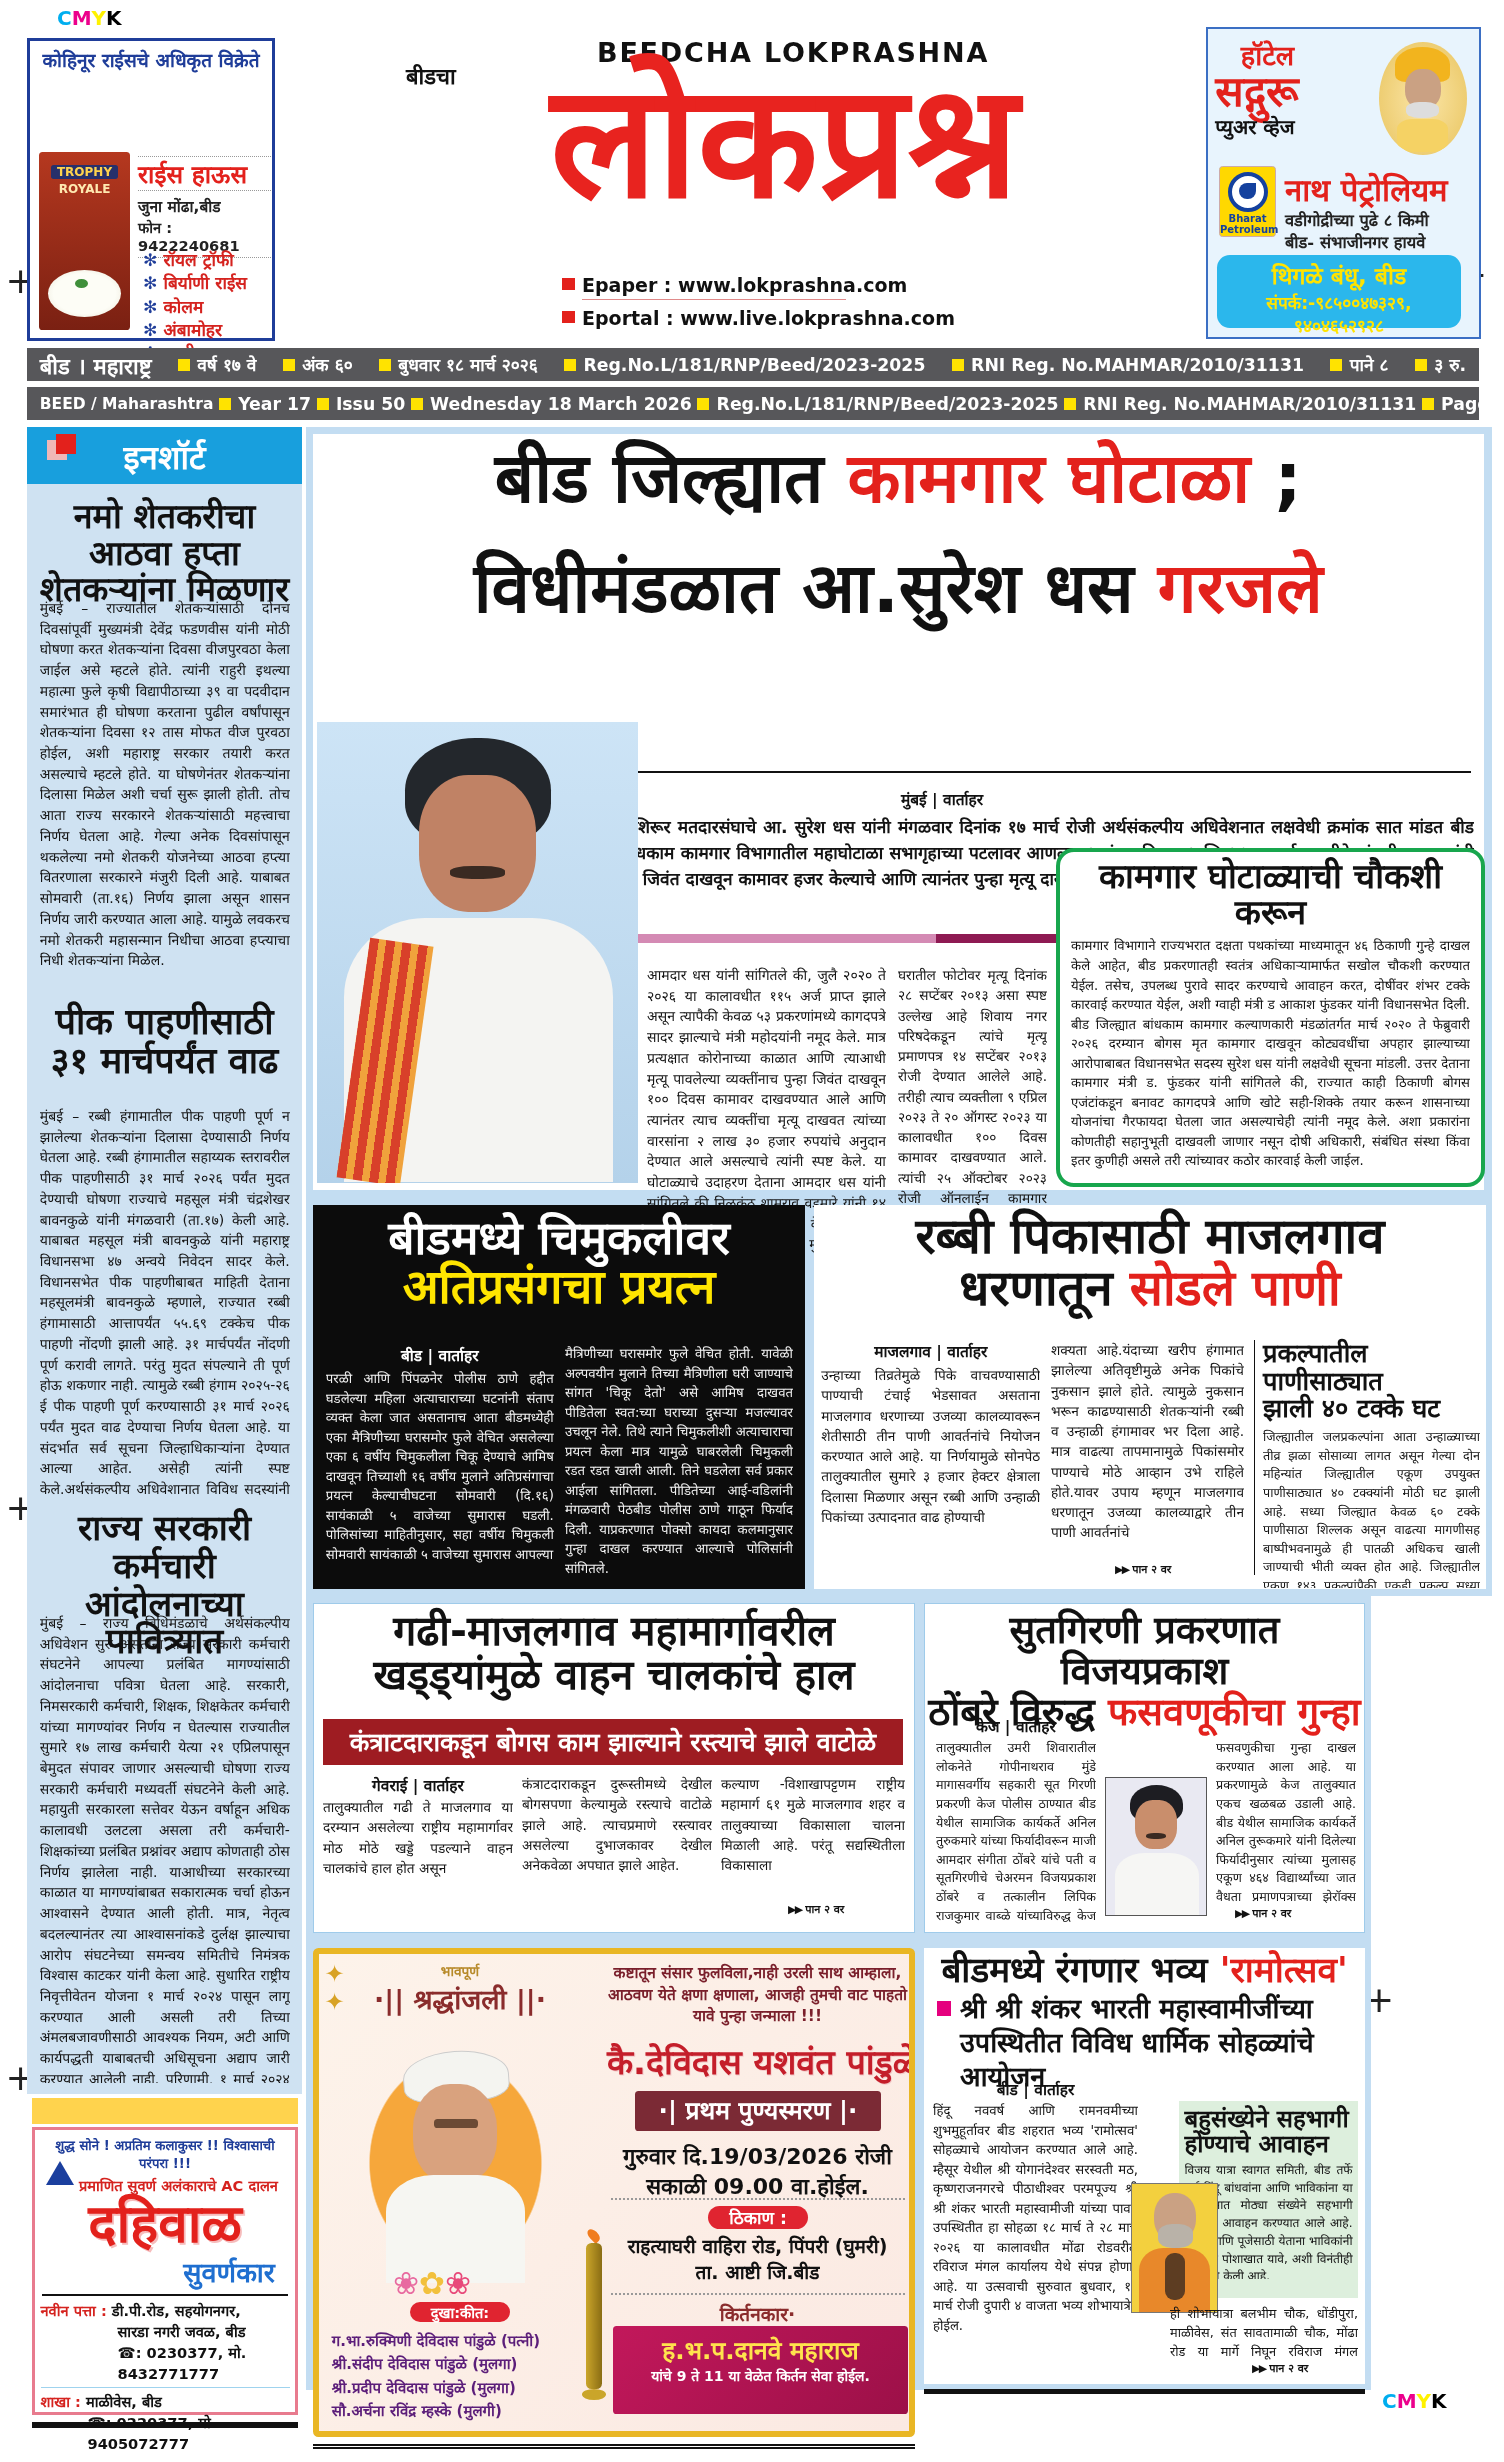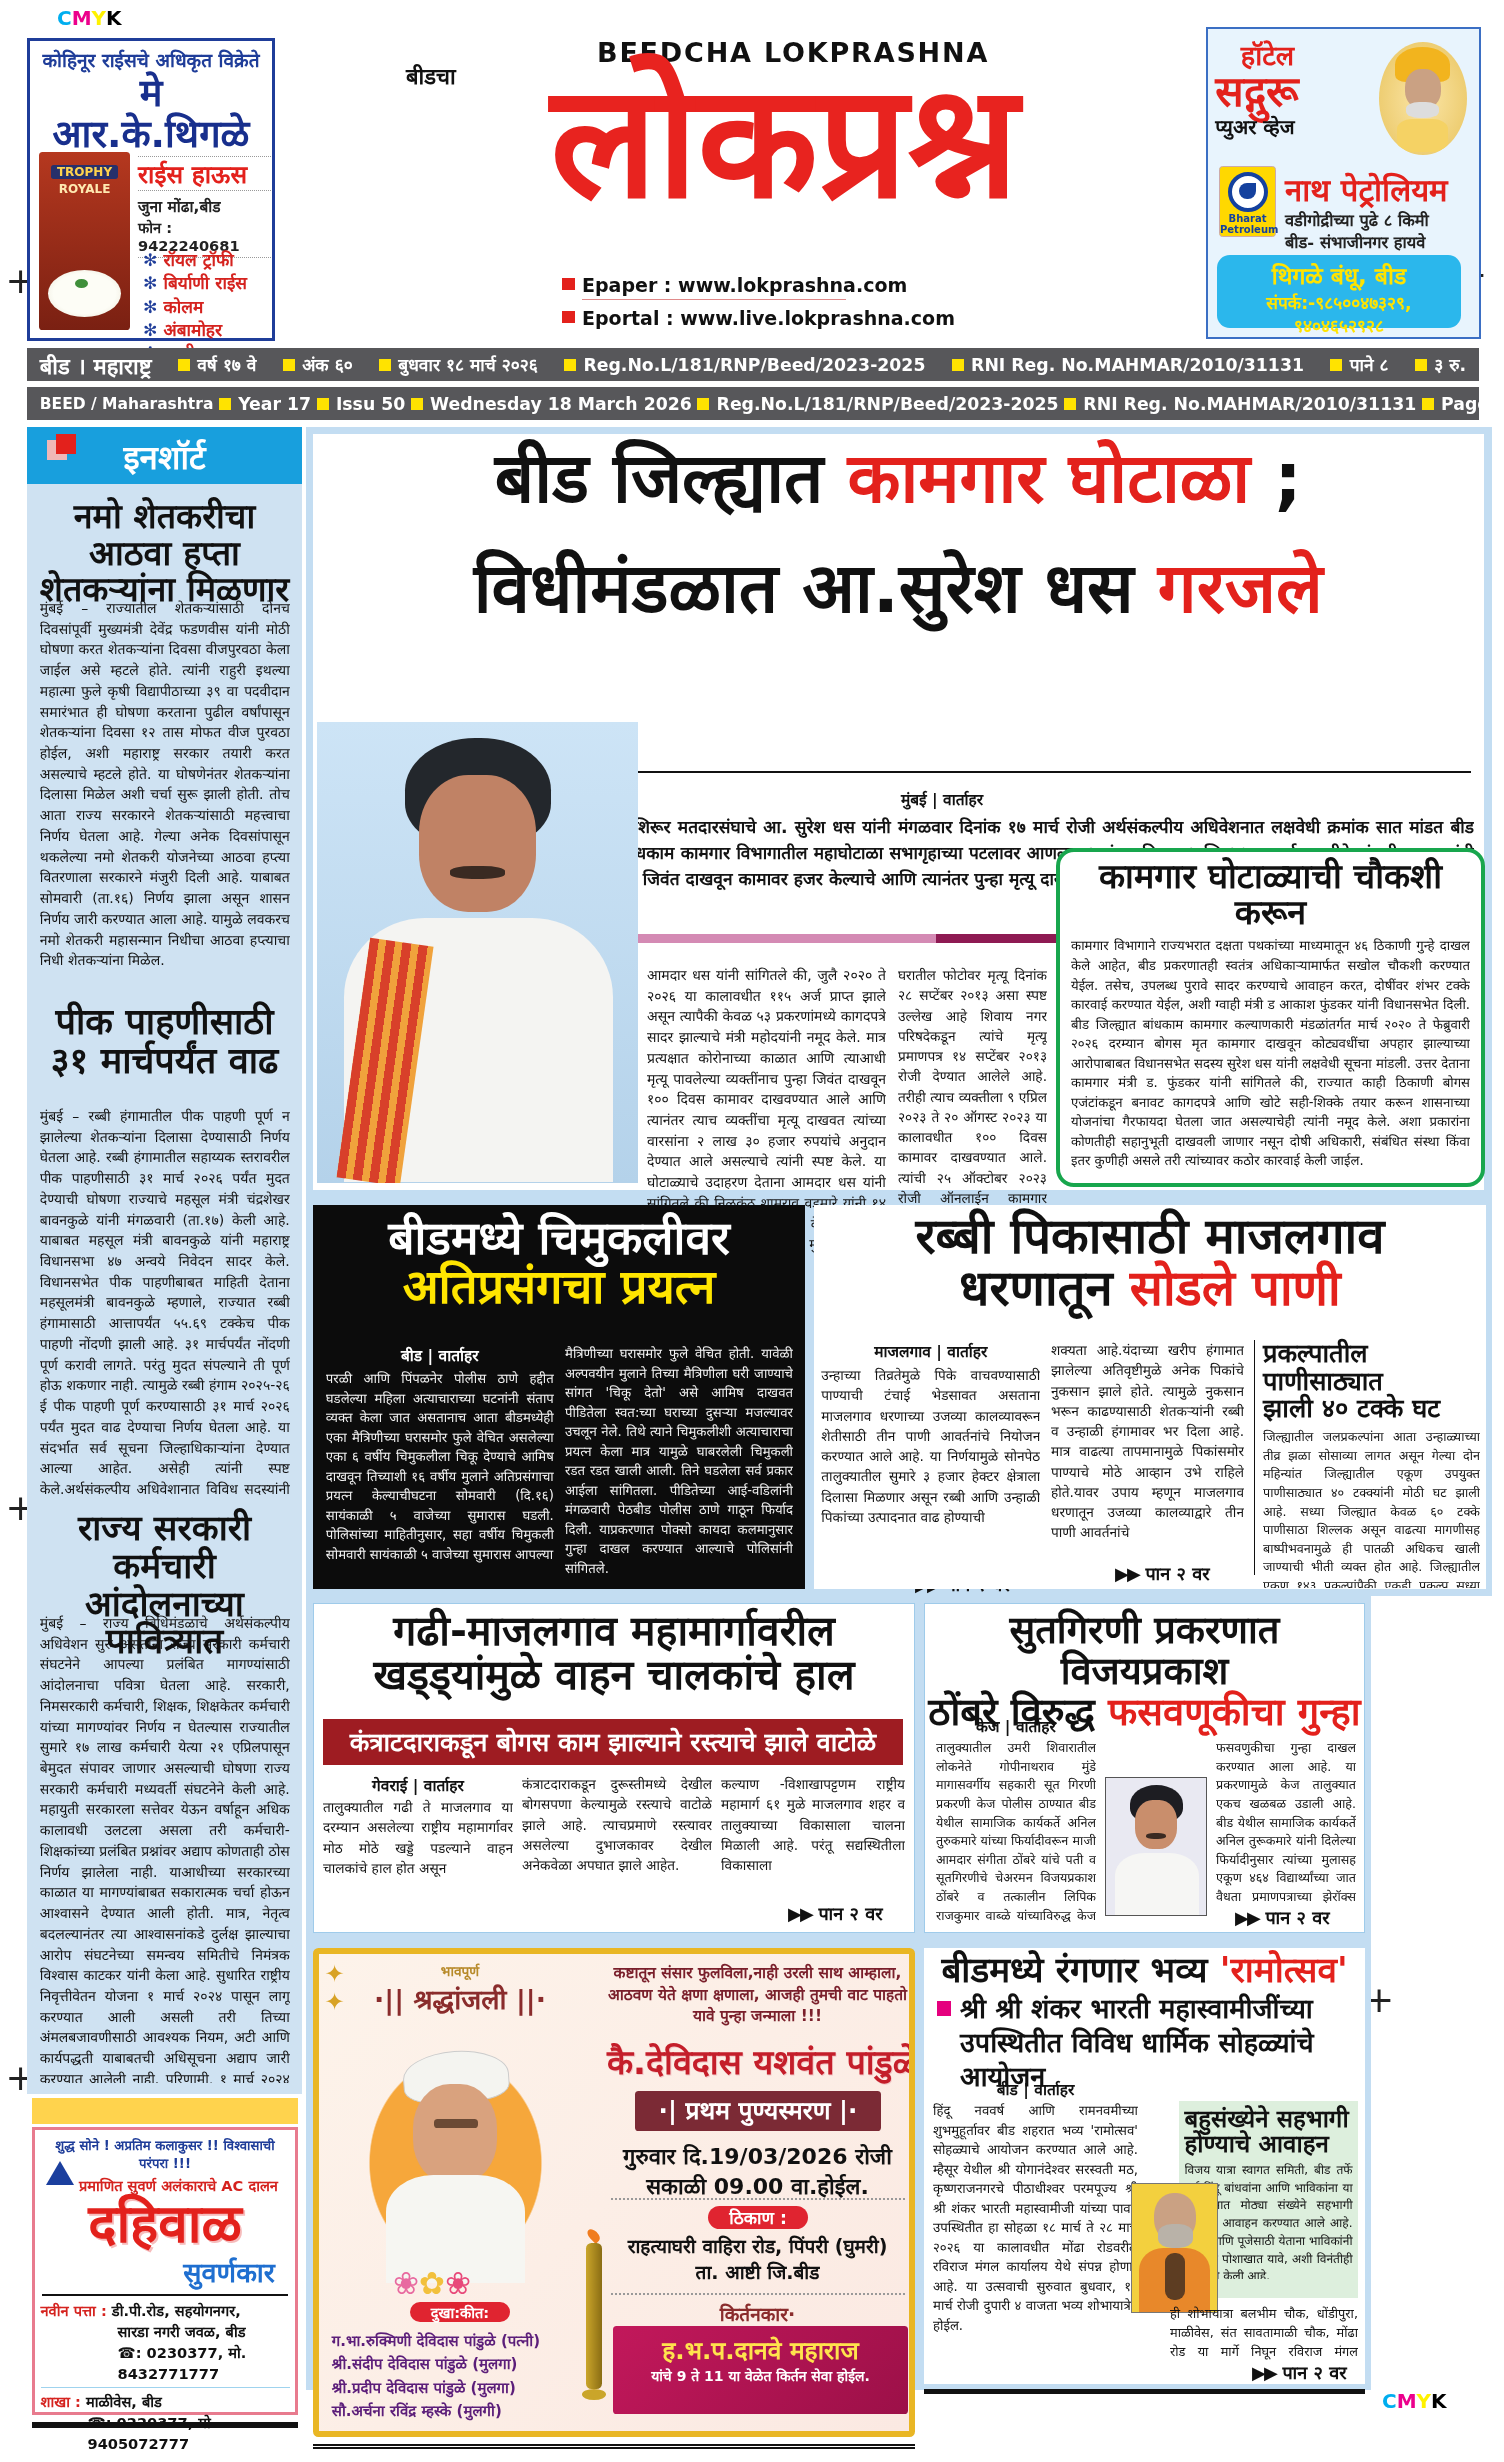--- a/index.html
+++ b/index.html
@@ -5,21 +5,21 @@
   * { margin:0; padding:0; box-sizing:border-box; }
   html,body { width:1505px; height:2462px; background:#fff; font-family:"DejaVu Sans","Liberation Sans",sans-serif; }
   .page { position:relative; width:1505px; height:2462px; background:#fff; overflow:hidden;padding-left:44px; }
   .abs { position:absolute; }
   .bold { font-weight:bold; }
   .center { text-align:center; }
   .justify { text-align:justify; }
   .red { color:#e3211c; }
   .body-col { font-size:13.7px; line-height:1.48; color:#141414; overflow:hidden; text-align:justify; }
   .dateline { font-weight:bold; font-size:15.5px; color:#111; text-align:center; }
-  .cont { font-weight:bold; font-size:18px; color:#111; white-space:nowrap; }
+  .cont { font-weight:bold; font-size:11px; color:#111; white-space:nowrap; }
   .cont .arr { letter-spacing:-1.8px; }
   .sq { display:inline-block; width:12px; height:12px; background:#ffe300; margin-right:7.3px; flex:none; }
   .dl-bar { background:#57575a; color:#fff; display:flex; align-items:center; padding:0 12.8px; gap:5.5px; }
   .dl-item { display:flex; align-items:center; font-weight:bold; font-size:17.3px; white-space:nowrap; }
   .blue-canvas { background:#c3ddf2; }
   .white-box { background:#fff; }
   .frame { border:1.8px solid #9fcbea; }
   .headline-black { color:#111; font-weight:800; text-align:center; line-height:1.08; }
   .redbar { background:#9e1c22; color:#fff; font-weight:bold; text-align:center; }
   .dotted { border-top:2.7px dotted #999; }
@@ -34,21 +34,20 @@
   <div class="abs" style="left:1382px;top:2389px;font-size:20px;font-weight:bold"><span style="color:#00aeef">C</span><span style="color:#ec008c">M</span><span style="color:#fff200">Y</span><span style="color:#000">K</span></div>
   <div class="abs" style="left:5.5px;top:260px;font-size:36px;color:#222">+</div>
   <div class="abs" style="left:5.5px;top:1487px;font-size:36px;color:#222">+</div>
   <div class="abs" style="left:5.5px;top:2057px;font-size:36px;color:#222">+</div>
   <div class="abs" style="left:1457px;top:254px;font-size:36px;color:#222">+</div>
   <div class="abs" style="left:1457px;top:1008px;font-size:36px;color:#222">+</div>
   <div class="abs" style="left:1364px;top:1979px;font-size:36px;color:#222">+</div>
 
   <div class="abs" style="left:27px;top:38px;width:248px;height:303px;border:3.6px solid #1f3d99;background:#fff;padding:5.5px">
     <div class="center bold" style="font-size:19px;color:#1f3d99">कोहिनूर राईसचे अधिकृत विक्रेते</div>
-    <div class="center" style="font-size:38px;font-weight:800;color:#182f8d;line-height:1.1">मे आर.के.थिगळे</div>
     <div class="abs" style="left:9px;top:111px;width:91px;height:178px;background:linear-gradient(#b5381f,#7a2012);border-radius:3.6px">
       <div class="center bold" style="margin-top:12.8px;font-size:12px;color:#ffd34d;background:#27306b;width:67px;margin-left:12px;border-radius:2.7px">TROPHY</div>
       <div class="center bold" style="font-size:12px;color:#ffe9b0;margin-top:3.6px">ROYALE</div>
       <div class="abs" style="left:9px;bottom:12.8px;width:73px;height:47px;background:radial-gradient(ellipse at center,#fdfdf6 60%,#e5e0ce);border-radius:50%">
         <div class="abs" style="left:27px;top:9px;width:12.8px;height:9px;background:#3f8f3a;border-radius:50%"></div>
       </div>
     </div>
     <div class="abs" style="left:108px;top:115px;width:133px">
       <div style="border-top:1.8px dotted #999"></div>
       <div class="bold" style="font-size:24.6px;color:#e3211c">राईस हाऊस</div>

